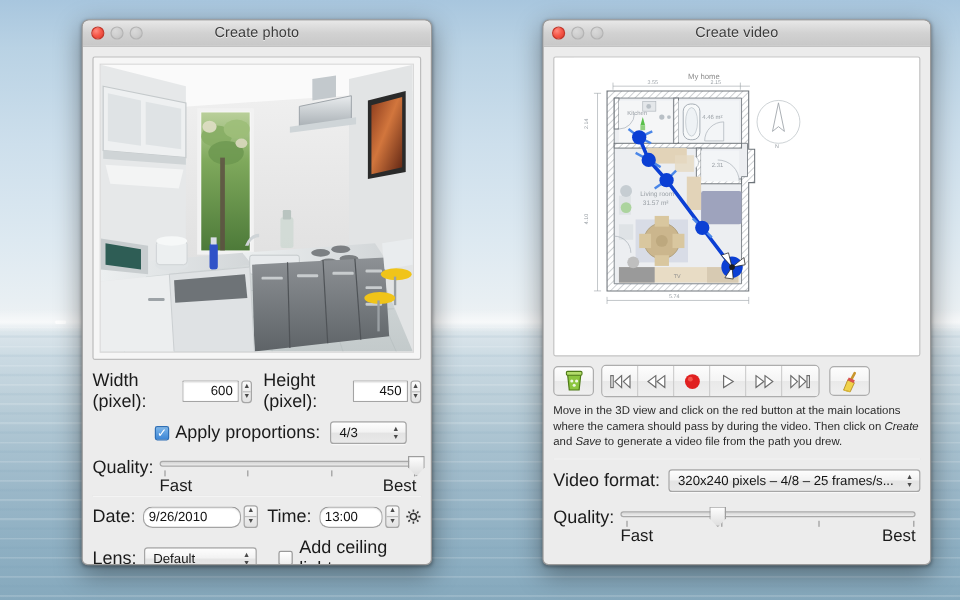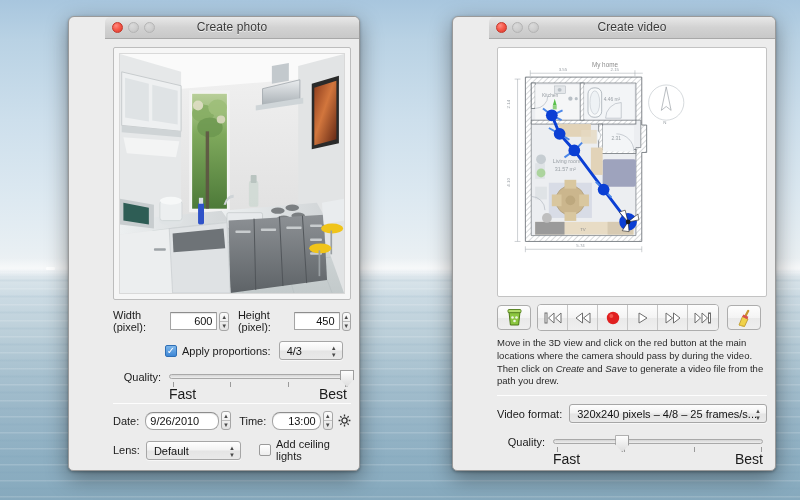--- a/index.html
+++ b/index.html
@@ -51,21 +51,20 @@
   }
 
   
   .window {
     position: absolute;
     background: #ececec;
     border: 1px solid #9a9a9a;
     border-radius: 6px 6px 5px 5px;
     box-shadow: 0 7px 22px rgba(0,0,0,0.40), 0 1px 3px rgba(0,0,0,0.3);
     overflow: hidden;
-    padding-left: 36px;
   }
   .titlebar {
     height: 22px;
     background: linear-gradient(to bottom, #e8e8e8 0%, #d2d2d2 50%, #c8c8c8 100%);
     border-bottom: 1px solid #a8a8a8;
     position: relative;
     border-radius: 5px 5px 0 0;
   }
   .title-text {
     position: absolute; left: 0; right: 0; top: 3px;
@@ -81,21 +80,21 @@
     background: radial-gradient(circle at 35% 30%, #ff8b80 0%, #f75a4b 45%, #d8372a 100%);
     border: 1px solid #c3372b;
   }
   .light.min, .light.zoom {
     background: radial-gradient(circle at 35% 30%, #dadada 0%, #cfcfcf 50%, #bdbdbd 100%);
     border: 1px solid #b4b4b4;
   }
   .win-body { padding: 8px; }
 
   
-  .lbl { font-size: 11px; color: #1b1b1b; }
+  .lbl { font-size: 15px; color: #1b1b1b; }
   .row { display: flex; align-items: center; }
 
   .textfield {
     border: 1px solid #a4a4a4;
     border-top-color: #8d8d8d;
     background: #fff;
     height: 18px;
     font-size: 11px;
     color: #111;
     text-align: right;
@@ -469,21 +468,21 @@
       <div class="separator" style="margin:6px 0 7px 0;"></div>
 
       <div class="row">
         <span class="lbl">Date:</span>
         <div class="textfield left" style="width:86px;margin-left:6px;">9/26/2010</div>
         <div class="stepper">
             <div>▲</div>
             <div>▼</div>
           </div>
         <span class="lbl" style="margin-left:8px;">Time:</span>
-        <div class="textfield left" style="width:56px;margin-left:6px;text-align:right;">13:00</div>
+        <div class="textfield left" style="width:56px;margin-left:6px;">13:00</div>
         <div class="stepper">
             <div>▲</div>
             <div>▼</div>
           </div>
         <span style="margin-left:5px;display:inline-flex;">
           <svg width="13" height="13" viewBox="0 0 13 13">
             <circle cx="6.5" cy="6.5" r="2.6" fill="none" stroke="#333" stroke-width="1.3"></circle>
             <g stroke="#333" stroke-width="1.3">
               <line x1="6.5" y1="0.6" x2="6.5" y2="2.4"></line>
                 <line x1="6.5" y1="10.6" x2="6.5" y2="12.4"></line>

